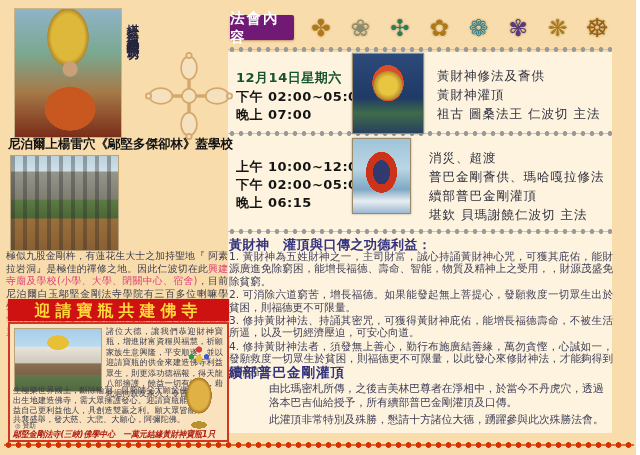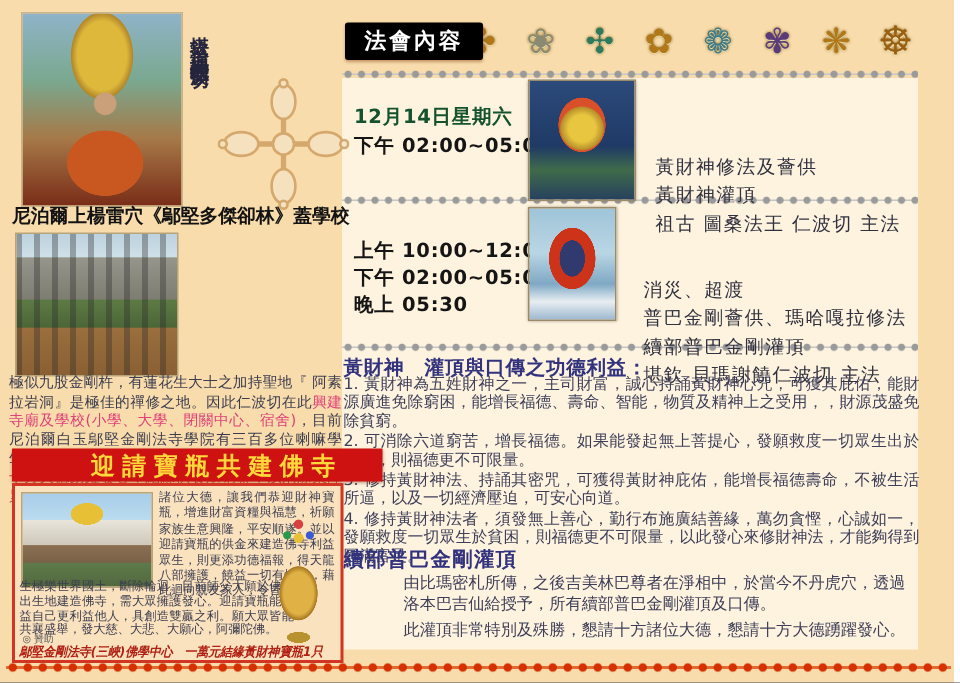--- a/index.html
+++ b/index.html
@@ -13,36 +13,36 @@
   
   .orn-row{left:304px;top:9px;width:310px;height:38px;display:flex;justify-content:space-between;align-items:center;}
   .orn{width:34px;height:34px;display:flex;align-items:center;justify-content:center;
        font-size:23px;color:#b07818;text-shadow:0 1px 0 #e9d9a8, 0 0 2px #7a5a10;}
   .orn:nth-child(2){color:#8a8a72;}
   .orn:nth-child(3){color:#2e7a5e;}
   .orn:nth-child(5){color:#3a7a8a;}
   .orn:nth-child(6){color:#5a3a7a;}
   .orn:nth-child(8){color:#9a5f10;font-size:26px;}
   
-  .hdr{left:230px;top:15px;width:92px;height:25px;background:#000000;color:#fff;
+  .hdr{left:230px;top:15px;width:64px;height:25px;background:#701a75;color:#fff;
        font-weight:bold;font-size:14.5px;letter-spacing:2px;display:flex;align-items:center;
        justify-content:center;border-radius:2px;box-shadow:0 1px 2px rgba(120,40,0,.4);}
   
   .chain{height:7px;background-image:radial-gradient(circle at 4px 3.5px,#9a9a9a 2.1px,rgba(0,0,0,0) 2.7px),linear-gradient(#c6c6c6,#c6c6c6);
          background-size:9px 7px,100% 1px;background-position:0 0,0 3px;background-repeat:repeat-x,no-repeat;}
   .chain-red{height:8px;background-image:radial-gradient(circle at 4.5px 4px,#d43000 2.5px,rgba(0,0,0,0) 3.1px),linear-gradient(#e06a30,#e06a30);
          background-size:10px 8px,100% 2px;background-position:0 0,0 3px;background-repeat:repeat-x,no-repeat;}
   .ch1{left:228px;top:46px;width:384px;}
   .ch2{left:228px;top:130px;width:384px;}
   .ch3{left:228px;top:228px;width:384px;}
   .ch4{left:4px;top:441px;width:630px;}
   
   .date{color:#14532d;font-weight:bold;font-size:13px;letter-spacing:.5px;}
   .time{color:#151515;font-weight:bold;font-size:13px;letter-spacing:.5px;}
-  .desc{color:#30303f;font-size:12.5px;letter-spacing:1px;white-space:nowrap;margin-top:35px;}
+  .desc{color:#30303f;font-size:12.5px;letter-spacing:1px;white-space:nowrap;}
   .thangka{border:1px solid #9a8a6a;box-shadow:0 0 2px rgba(0,0,0,.35);}
   .thangka1{left:352px;top:53px;width:70px;height:79px;
     background:
       radial-gradient(circle at 50% 40%,#e8c63f 9px,#b8912b 14px,rgba(0,0,0,0) 15px),
       radial-gradient(ellipse 26px 30px at 50% 37%,#d94f2a 0 60%,rgba(0,0,0,0) 61%),
       linear-gradient(180deg,#2c4a7a 0%,#1f3a66 55%,#3f6b4a 75%,#27415f 100%);}
   .thangka2{left:352px;top:138px;width:57px;height:74px;
     background:
       radial-gradient(ellipse 14px 20px at 50% 45%,#303a6e 0 60%,rgba(0,0,0,0) 61%),
       radial-gradient(ellipse 22px 29px at 50% 45%,#cc3318 0 70%,rgba(0,0,0,0) 71%),
@@ -69,21 +69,21 @@
   .building{left:10px;top:155px;width:107px;height:94px;border:1px solid #b9a47a;
     background:
       repeating-linear-gradient(90deg,rgba(40,40,40,.35) 0 4px,rgba(0,0,0,0) 4px 12px),
       linear-gradient(180deg,#bcd2de 0%,#cfe0e8 16%,#95958b 17%,#7d7d72 46%,#5d7a44 47%,#4c6637 66%,#9a6f3d 67%,#8a5f33 100%);}
   .side-para{left:122px;top:156px;width:107px;color:#3c3c50;font-size:9.8px;line-height:15.4px;text-align:justify;}
   .main-para{left:6px;top:250px;width:222px;color:#3c3c50;font-size:9.8px;line-height:12.6px;text-align:justify;}
   .red1{color:#e0407a;}
   .red2{color:#e34444;}
   .banner{left:8px;top:299px;width:221px;height:22px;background:#ce1212;color:#ffd83a;
     font-family:"DejaVu Serif","Liberation Serif",serif;font-weight:bold;font-size:16px;
-    letter-spacing:5px;text-align:center;line-height:23px;box-shadow:0 1px 2px rgba(120,30,0,.4);padding-left:26px;}
+    letter-spacing:5px;text-align:center;line-height:23px;box-shadow:0 1px 2px rgba(120,30,0,.4);}
   .vase-box{left:8px;top:322px;width:217px;height:116px;border:2px solid #d23522;background:#f9e2bd;}
   .temple{left:14px;top:328px;width:86px;height:62px;border:1px solid #b9a47a;
     background:
       radial-gradient(ellipse 18px 12px at 50% 22%,#e8c035 0 60%,rgba(0,0,0,0) 61%),
       linear-gradient(180deg,#a8cde8 0%,#badbf0 28%,#e8e4da 29%,#cfc9bb 55%,#8a6f52 56%,#7a6248 74%,#5e7a4a 75%,#52683f 100%);}
   .v-para1{left:106px;top:326px;width:117px;color:#3c3c50;font-size:8.2px;line-height:10.4px;text-align:justify;}
   .v-para2{left:13px;top:386px;width:183px;color:#3c3c50;font-size:8.2px;line-height:9.8px;text-align:justify;}
   .vase-img{left:178px;top:344px;width:42px;height:92px;
     background:
       radial-gradient(circle at 50% 6%,#d84040 2.8px,rgba(0,0,0,0) 3.4px),
@@ -117,45 +117,46 @@
 
   <div class="abs hdr">法會內容</div>
 
   <div class="abs chain ch1"></div>
   <div class="abs chain ch2"></div>
   <div class="abs chain ch3"></div>
   <div class="abs chain-red ch4"></div>
 
   <div class="abs date" style="left:236px;top:69px;">12月14日星期六</div>
   <div class="abs time" style="left:236px;top:88px;">下午 02:00~05:00</div>
+  <div class="abs time" style="left:236px;top:106px;">晚上 07:00</div>
   <div class="abs thangka thangka1"></div>
   <div class="abs desc" style="left:437px;top:68px;">黃財神修法及薈供</div>
   <div class="abs desc" style="left:437px;top:87px;">黃財神灌頂</div>
   <div class="abs desc" style="left:437px;top:106px;">祖古 圖桑法王 仁波切  主法</div>
 
   <div class="abs time" style="left:236px;top:158px;">上午 10:00~12:00</div>
   <div class="abs time" style="left:236px;top:176px;">下午 02:00~05:00</div>
-  <div class="abs time" style="left:236px;top:194px;">晚上 05:30</div>
+  <div class="abs time" style="left:236px;top:194px;">晚上 06:15</div>
   <div class="abs thangka thangka2"></div>
   <div class="abs desc" style="left:429px;top:150px;">消災、超渡</div>
   <div class="abs desc" style="left:429px;top:169px;text-align:right;">普巴金剛薈供、瑪哈嘎拉修法</div>
   <div class="abs desc" style="left:429px;top:188px;">續部普巴金剛灌頂</div>
   <div class="abs desc" style="left:429px;top:207px;">堪欽 貝瑪謝饒仁波切  主法</div>
 
   <div class="abs b-title">黃財神　灌頂與口傳之功德利益：</div>
   <div class="abs b-list">
     <p>1. 黃財神為五姓財神之一，主司財富，誠心持誦黃財神心咒，可獲其庇佑，能財源廣進免除窮困，能增長福德、壽命、智能，物質及精神上之受用，，財源茂盛免除貧窮。</p>
     <p>2. 可消除六道窮苦，增長福德。如果能發起無上菩提心，發願救度一切眾生出於貧困，則福德更不可限量。</p>
     <p>3. 修持黃財神法、持誦其密咒，可獲得黃財神庇佑，能增長福德壽命，不被生活所逼，以及一切經濟壓迫，可安心向道。</p>
     <p>4. 修持黃財神法者，須發無上善心，勤行布施廣結善緣，萬勿貪慳，心誠如一，發願救度一切眾生於貧困，則福德更不可限量，以此發心來修財神法，才能夠得到圓滿富足。</p>
   </div>
   <div class="abs g-title">續部普巴金剛灌頂</div>
   <div class="abs g-paras">
     <p>由比瑪密札所傳，之後吉美林巴尊者在淨相中，於當今不丹虎穴，透過洛本巴吉仙給授予，所有續部普巴金剛灌頂及口傳。</p>
-    <p>此灌頂非常特別及殊勝，懇請十方諸位大德，懇請十方大德踴躍發心。</p>
+    <p>此灌頂非常特別及殊勝，懇請十方諸位大德，踴躍參與此次殊勝法會。</p>
   </div>
 
   <div class="abs lama"></div>
   <div class="abs vtitle">堪欽 貝瑪謝饒仁波切</div>
   <svg class="abs vajra" viewBox="0 0 100 100">
     <g fill="#f5e3c2" stroke="#cf9f63" stroke-width="2">
       <ellipse cx="50" cy="18" rx="9" ry="13"></ellipse>
       <ellipse cx="50" cy="82" rx="9" ry="13"></ellipse>
       <ellipse cx="18" cy="50" rx="13" ry="9"></ellipse>
       <ellipse cx="82" cy="50" rx="13" ry="9"></ellipse>

